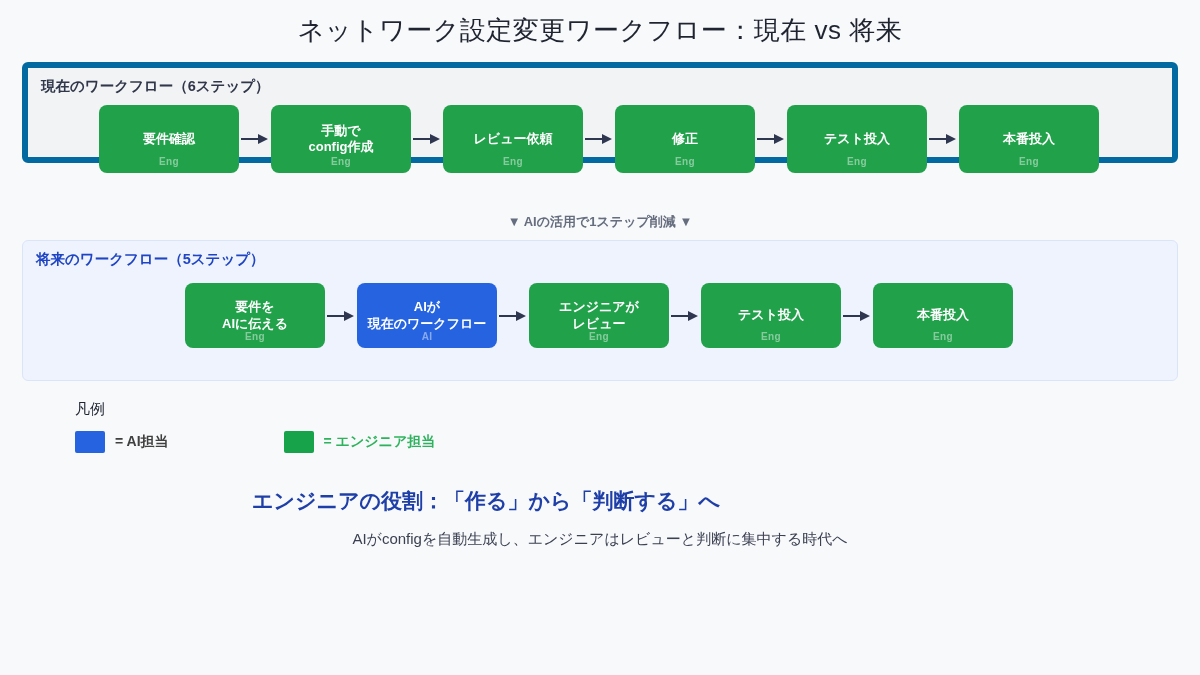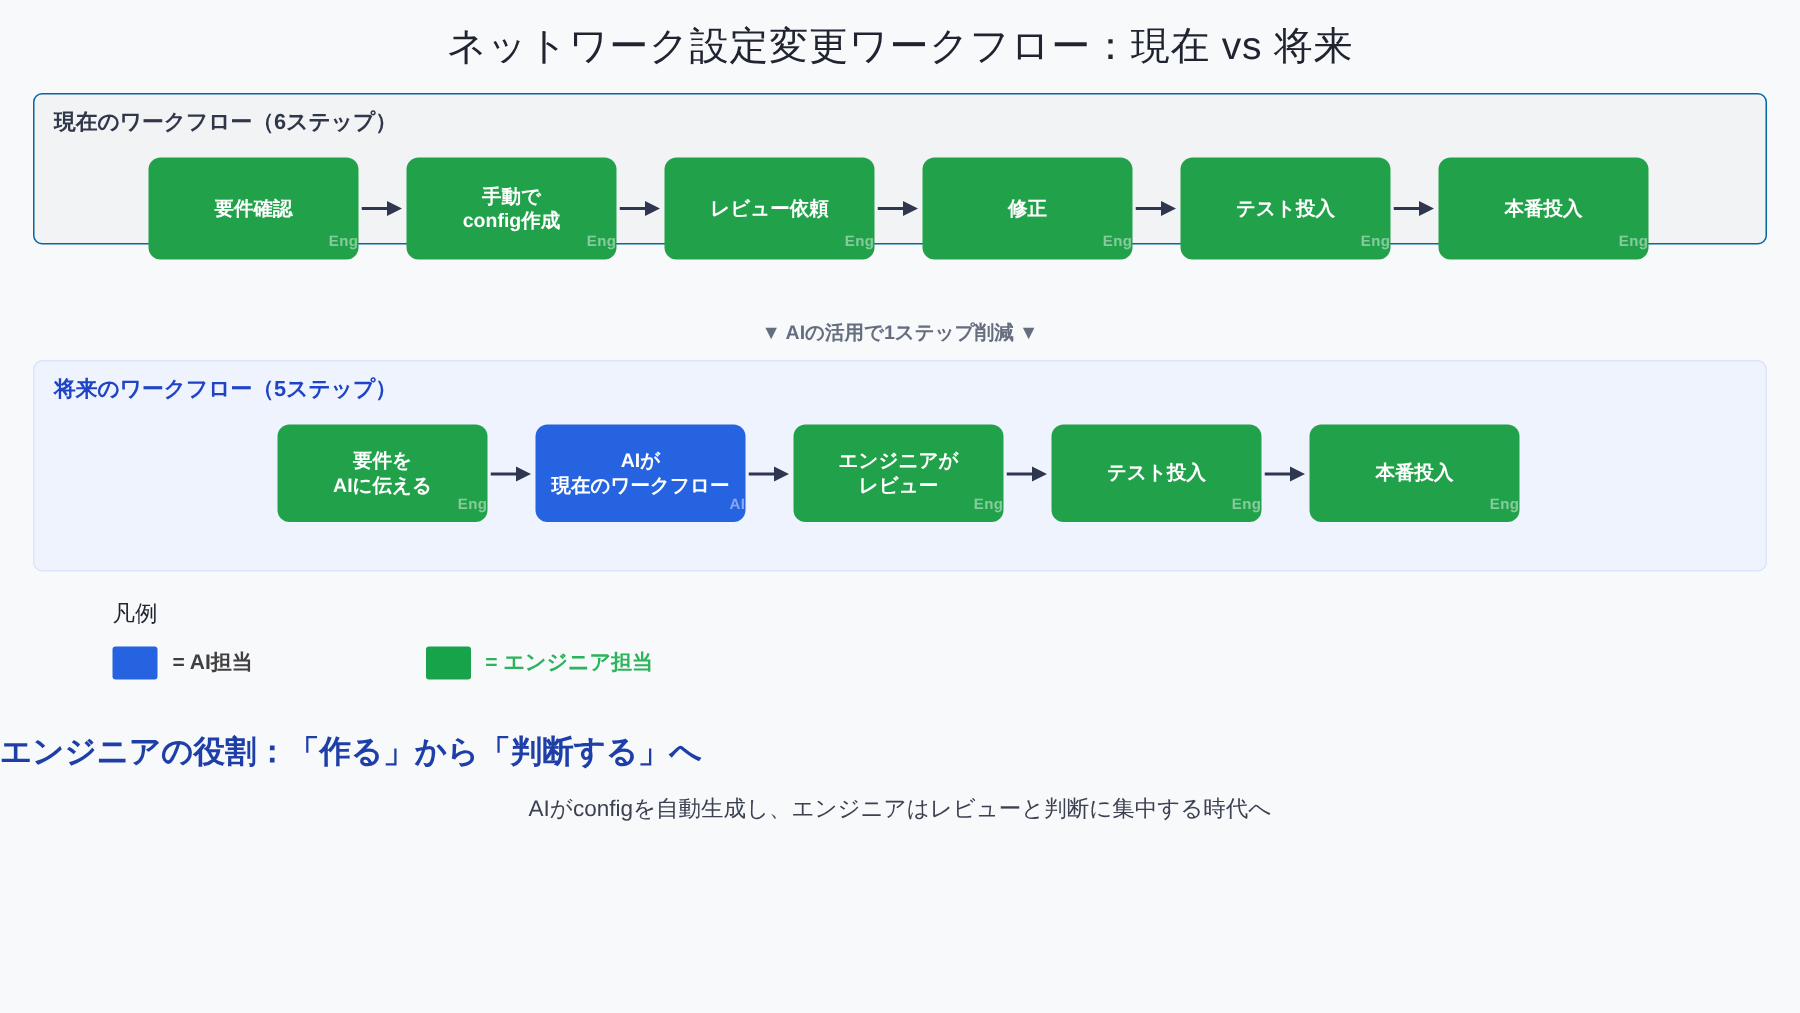--- a/index.html
+++ b/index.html
@@ -36,21 +36,21 @@
   .panel {
     position: absolute;
     left: 22px;
     width: 1156px;
     border-radius: 6px;
   }
   .panel-current {
     top: 62px;
     height: 101px;
     background: #f2f3f5;
-    border: 1px solid #0369a1;
+    border: 6px solid #0369a1;
   }
   .panel-future {
     top: 240px;
     height: 141px;
     background: #eef3fd;
     border: 1px solid #dbe5fa;
   }
 
   .panel-label {
     position: absolute;
@@ -94,21 +94,21 @@
     font-weight: bold;
     line-height: 1.25;
     white-space: pre-line;
     padding: 0 4px;
   }
   .step-owner {
     position: absolute;
     bottom: 6px;
     left: 0;
     width: 100%;
-    text-align: right;
+    text-align: center;
     font-size: 10px;
     font-weight: bold;
     color: rgba(255,255,255,0.45);
     letter-spacing: 0.3px;
   }
 
   .arrow {
     flex: 0 0 auto;
     width: 32px;
     height: 20px;
@@ -164,21 +164,21 @@
   .legend-text { font-size: 14px; font-weight: bold; }
   .legend-text.ai-tx  { color: #404040; }
   .legend-text.eng-tx { color: #2eb35d; }
 
   
   .footer-headline {
     position: absolute;
     top: 487px;
     left: 0;
     width: 972px;
-    text-align: left;
+    text-align: center;
     font-size: 21px;
     font-weight: bold;
     color: #1f3fa8;
   }
   .footer-sub {
     position: absolute;
     top: 530px;
     left: 0;
     width: 1200px;
     text-align: center;

